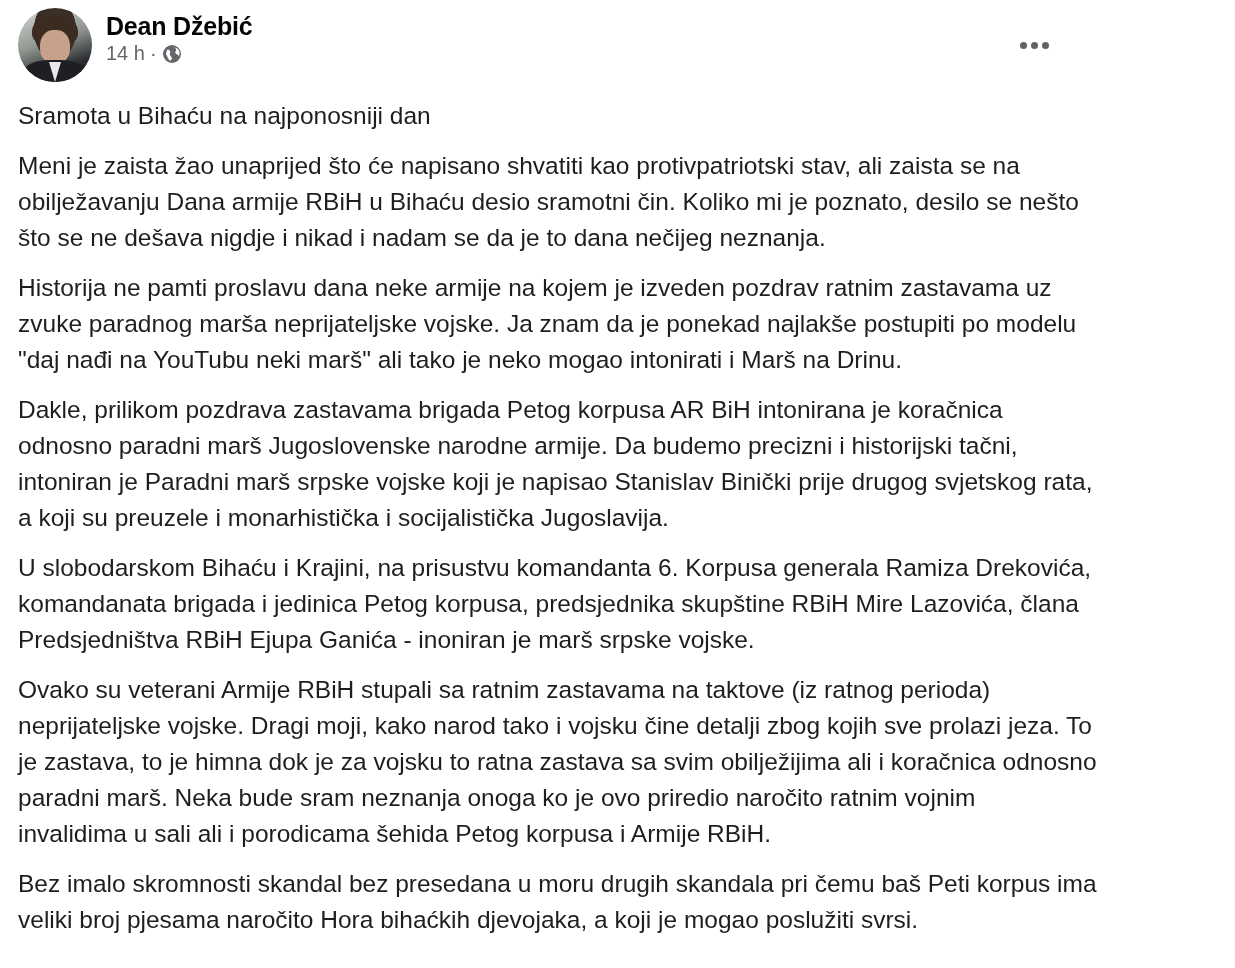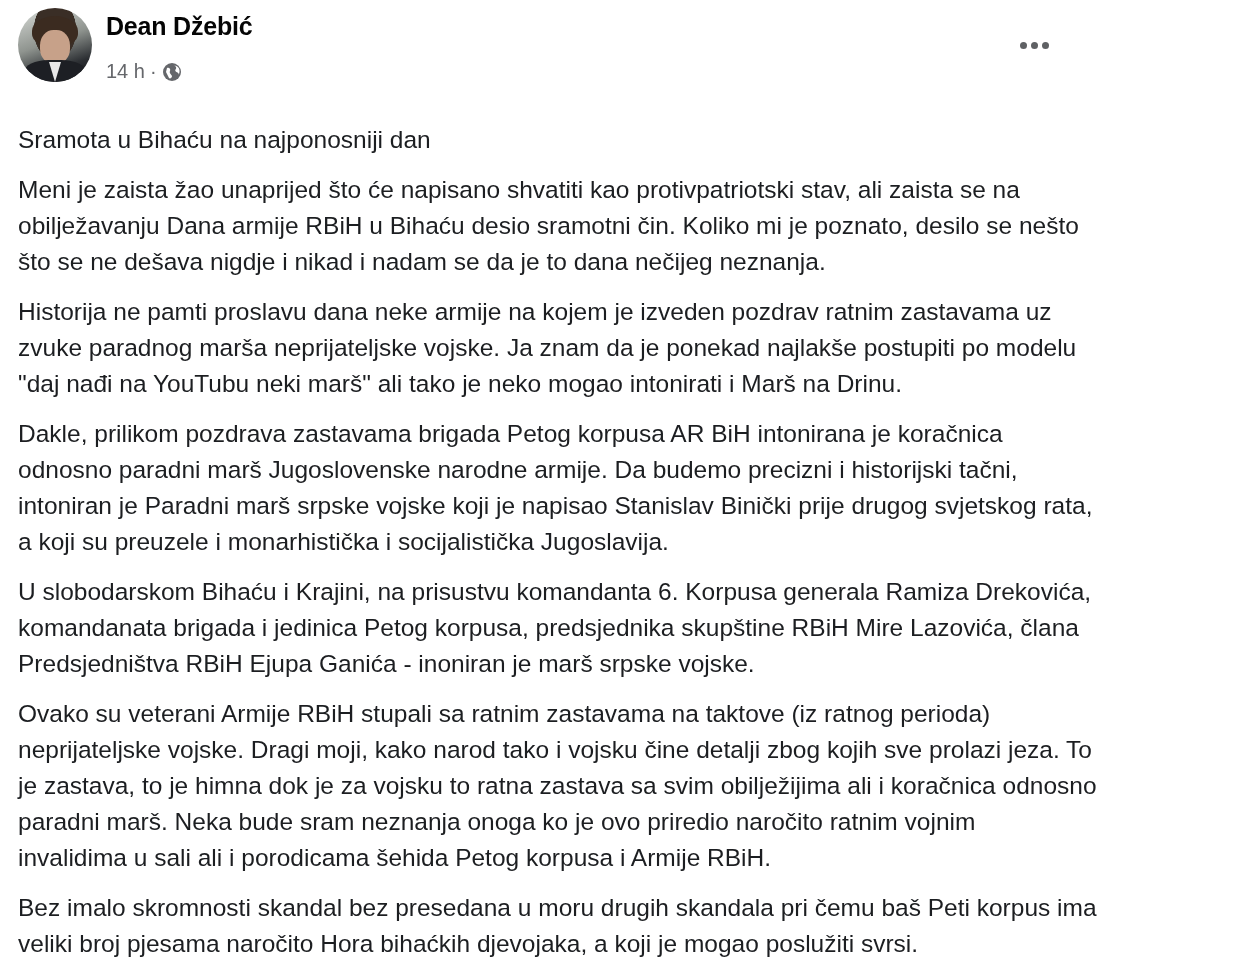--- a/index.html
+++ b/index.html
@@ -80,21 +80,21 @@
     left: 88px;
     top: 4px;
     font-size: 25px;
     font-weight: bold;
     color: #050505;
     letter-spacing: -0.2px;
   }
   .meta {
     position: absolute;
     left: 88px;
-    top: 52px;
+    top: 34px;
     display: flex;
     align-items: center;
     font-size: 20px;
     color: #65676b;
   }
   .meta .dot {
     margin: 0 5px;
   }
   .globe-icon {
     display: inline-block;
@@ -127,21 +127,20 @@
     font-size: 24.5px;
     line-height: 36px;
     color: #1c1e21;
   }
   .post-body p {
     margin: 0 0 14px 0;
     white-space: pre-line;
   }
   .post-body p.title-line {
     margin-bottom: 14px;
-    margin-top: 24px;
   }
 </style>
 </head>
 <body>
 
 <div class="post">
 
   <div class="post-header">
     <div class="avatar">
       <div class="hair"></div>

